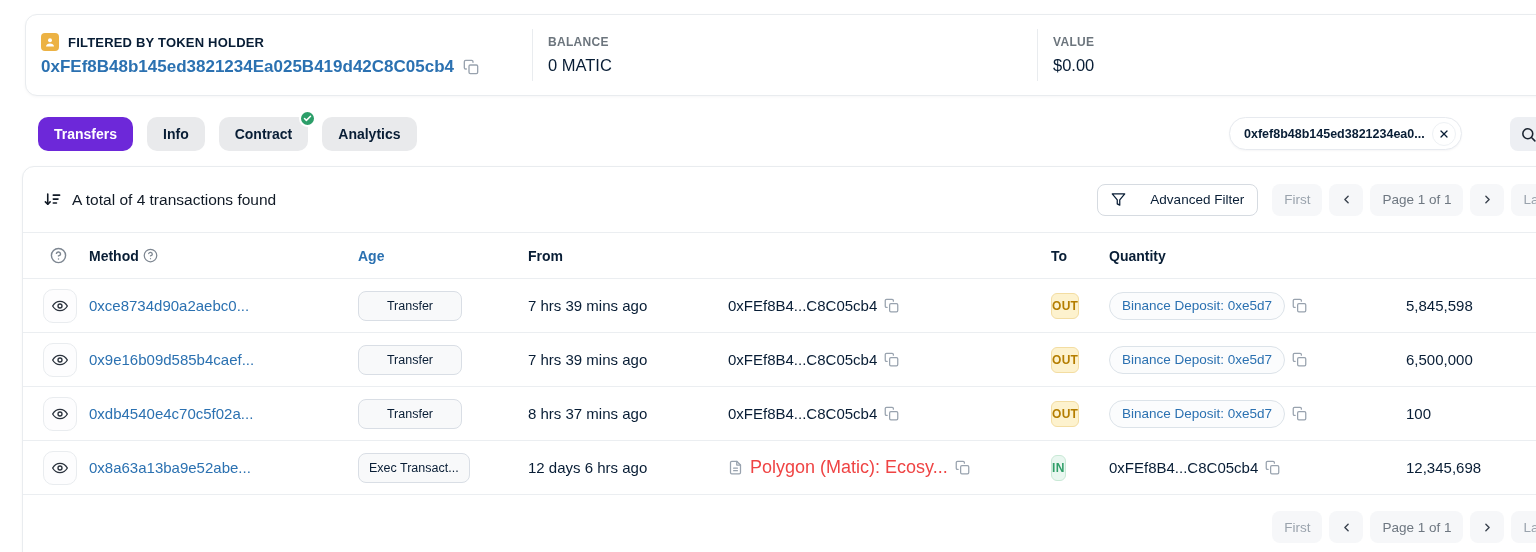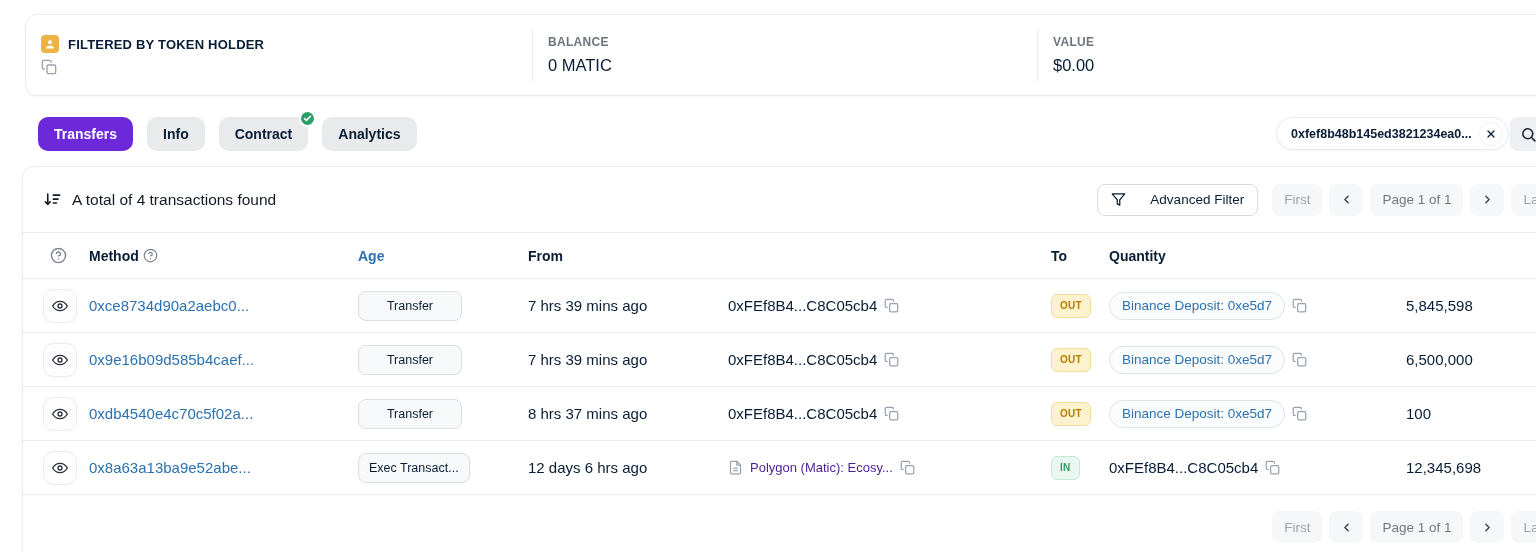--- a/index.html
+++ b/index.html
@@ -48,21 +48,21 @@
   }
   .tab.active { background: #6d28d9; color: #fff; margin-left: 18px; }
   .check-badge {
     position: absolute; top: -7px; right: -8px; width: 17px; height: 17px;
     border-radius: 50%; background: #2c9e69; border: 2px solid #fff;
     display: flex; align-items: center; justify-content: center;
   }
 
   
   .filter-chip {
-    position: absolute; left: 1276px; top: 117px; height: 33px;
+    position: absolute; left: 1229px; top: 117px; height: 33px;
     background: #fff; border: 1px solid #e7eaef; border-radius: 17px;
     box-shadow: 0 1px 2px rgba(16,24,40,.04);
     display: flex; align-items: center; gap: 7px; padding: 0 5px 0 14px;
   }
   .chip-text { font-size: 12.5px; font-weight: 700; }
   .chip-close {
     width: 24px; height: 24px; border-radius: 50%; border: 1px solid #eef1f4;
     background: #fff; color: #081d35; display: flex; align-items: center; justify-content: center; cursor: pointer;
   }
   .search-box {
@@ -117,51 +117,52 @@
   }
   .hash-link { color: #2b71b1; font-size: 15px; cursor: pointer; }
   .method-badge {
     min-width: 104px; height: 30px; padding: 0 10px;
     border: 1px solid #d9dee5; border-radius: 8px; background: #f8f9fa;
     font-size: 12.5px; color: #081d35;
     display: inline-flex; align-items: center; justify-content: center;
   }
   .age-text, .addr-text, .qty-text { font-size: 15px; color: #081d35; }
   .dir-badge {
-    font-size: 10px; font-weight: 700; letter-spacing: .3px;
-    padding: 6px 8px; border-radius: 6px; line-height: 1;
+    font-size: 12px; font-weight: 700; letter-spacing: .3px;
+    padding: 6px 0; border-radius: 6px; line-height: 1;
   }
   .dir-out { background: #fdf2ce; border: 1px solid #f3dda2; color: #b47d00; }
   .dir-in  { background: #e9f7f0; border: 1px solid #c9e9d6; color: #2f9e68; }
   .to-pill {
     height: 28px; padding: 8px 12px; border-radius: 14px;
     border: 1px solid #dce3e9; background: #fbfcfd;
     display: inline-flex; align-items: center; font-size: 13.5px; color: #2b71b1; cursor: pointer;
   }
-  .from-link { color: #4c1d95; font-size: 13px; cursor: pointer; }
+  .from-link { color: #ef4444; font-size: 18px; cursor: pointer; }
   .ml6 { margin-left: 7px; }
   .file-icon { color: #98a2ae; margin-right: 7px; }
 
   .card-footer { display: flex; justify-content: flex-end; padding: 16px 20px 0 0; }
 </style>
 </head>
 <body>
 
 <div class="filter-card">
   <div class="fc-sec fc-sec1">
     <div class="fc-label-row">
       <span class="holder-icon">
         <svg width="12" height="12" viewBox="0 0 24 24" fill="#ffffff">
             <circle cx="12" cy="8.5" r="4"></circle>
             <path d="M4 21c0-4.2 4-6.2 8-6.2s8 2 8 6.2z"></path>
           </svg>
       </span>
       <span class="fc-title">FILTERED BY TOKEN HOLDER</span>
     </div>
     <div class="fc-address-row">
+      <a class="fc-address">0xFEf8B48b145ed3821234Ea025B419d42C8C05cb4</a>
       <button class="copy-btn">
         <svg width="16" height="16" viewBox="0 0 24 24" fill="none" stroke="currentColor" stroke-width="2" stroke-linecap="round" stroke-linejoin="round">
             <rect x="9" y="9" width="13" height="13" rx="2"></rect>
             <path d="M5 15H4a2 2 0 0 1-2-2V4a2 2 0 0 1 2-2h9a2 2 0 0 1 2 2v1"></path>
           </svg>
       </button>
     </div>
   </div>
   <div class="fc-divider"></div>
   <div class="fc-sec fc-sec2">

